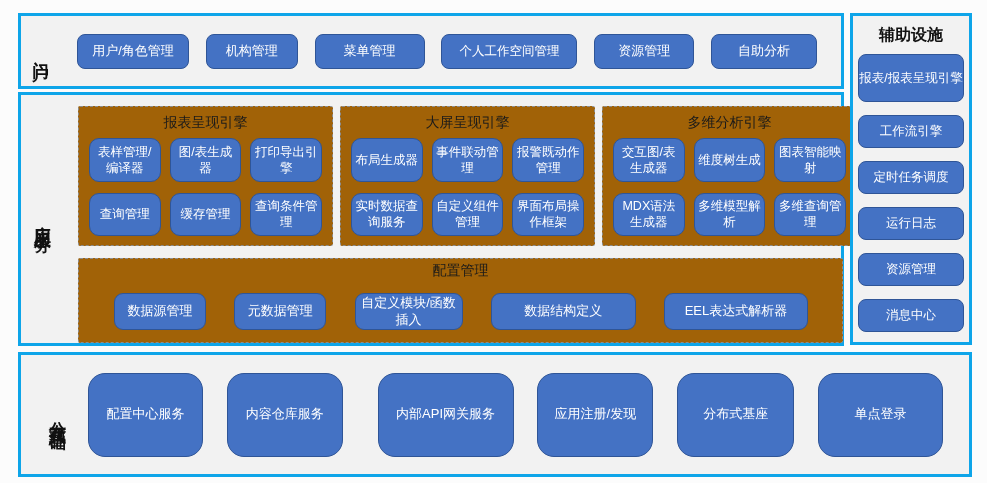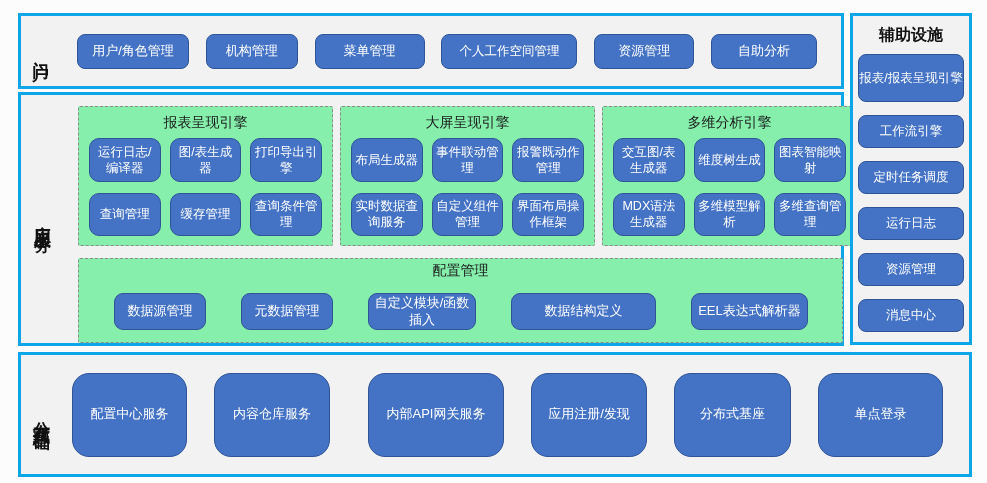--- a/index.html
+++ b/index.html
@@ -45,45 +45,45 @@
   #portal .btn:nth-child(2){width:92px;}
   #portal .btn:nth-child(3){width:110px;}
   #portal .btn:nth-child(4){width:136px;font-size:12.5px;}
   #portal .btn:nth-child(5){width:100px;}
   #portal .btn:nth-child(6){width:106px;}
   
   #app{left:18px;top:92px;width:826px;height:254px;}
   #app .vlabel{position:absolute;left:13px;top:50%;transform:translateY(-50%);}
   .engines{position:absolute;left:57px;top:11px;display:flex;gap:7px;}
   .panel{
-    background:#86efac;
+    background:#a16207;
     border:1.5px dashed #8c8c8c;
     border-radius:2px;
     box-sizing:border-box;
   }
   .engine{width:255px;height:140px;padding:4px 10px 9px;display:flex;flex-direction:column;}
   .panel-title{text-align:center;font-size:14px;color:#1a1a1a;padding:3px 0 6px;}
   .engine-grid{flex:1;display:grid;grid-template-columns:repeat(3,1fr);gap:11px 9px;}
   .engine-grid .btn{font-size:12.5px;border-radius:10px;padding:2px 3px;}
   .config{position:absolute;left:57px;top:163px;width:765px;height:85px;}
   .config-row{display:flex;justify-content:space-between;align-items:center;padding:7px 34px 0 35px;}
   .config-row .btn{height:37px;border-radius:9px;}
   .config-row .btn:nth-child(1){width:92px;}
   .config-row .btn:nth-child(2){width:92px;}
   .config-row .btn:nth-child(3){width:108px;}
   .config-row .btn:nth-child(4){width:145px;}
-  .config-row .btn:nth-child(5){width:117px;}
+  .config-row .btn:nth-child(5){width:144px;}
   
   #aux{left:850px;top:13px;width:122px;height:332px;display:flex;flex-direction:column;align-items:center;}
   .aux-title{font-weight:bold;font-size:16px;color:#111111;padding:9px 0 8px;}
   .aux-btns{display:flex;flex-direction:column;gap:13px;align-items:center;}
   .aux-btns .btn{width:106px;height:33px;font-size:12.5px;}
   .aux-btns .btn:first-child{height:48px;}
   
-  #foundation{left:18px;top:352px;width:954px;height:125px;display:flex;align-items:center;}
+  #foundation{left:18px;top:352px;width:954px;height:125px;display:flex;align-items:center;padding-left:16px;}
   #foundation .vlabel{margin-left:12px;}
   #foundation .btn-row{flex:1;display:flex;justify-content:space-between;align-items:center;padding:0 26px 0 22px;}
   #foundation .btn{height:84px;border-radius:17px;}
   #foundation .btn:nth-child(1){width:115px;}
   #foundation .btn:nth-child(2){width:116px;}
   #foundation .btn:nth-child(3){width:136px;margin-left:11px;}
   #foundation .btn:nth-child(4){width:116px;}
   #foundation .btn:nth-child(5){width:117px;}
   #foundation .btn:nth-child(6){width:125px;}
 </style>
@@ -105,21 +105,21 @@
   </div>
 
   <div class="section" id="app">
     <div class="vlabel">应用服务</div>
 
     <div class="engines">
 
       <div class="panel engine">
         <div class="panel-title">报表呈现引擎</div>
         <div class="engine-grid">
-          <div class="btn">运行日志/编译器</div>
+          <div class="btn">表样管理/编译器</div>
           <div class="btn">图/表生成器</div>
           <div class="btn">打印导出引擎</div>
           <div class="btn">查询管理</div>
           <div class="btn">缓存管理</div>
           <div class="btn">查询条件管理</div>
         </div>
       </div>
 
       <div class="panel engine">
         <div class="panel-title">大屏呈现引擎</div>

